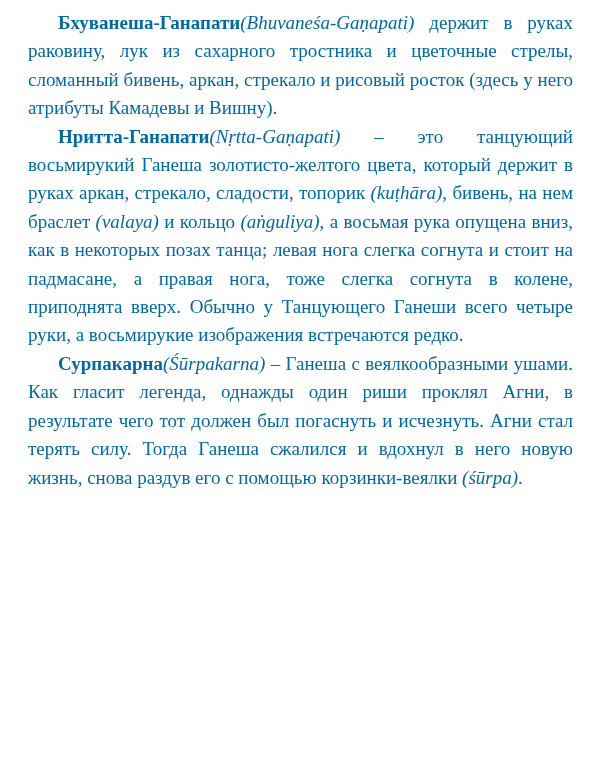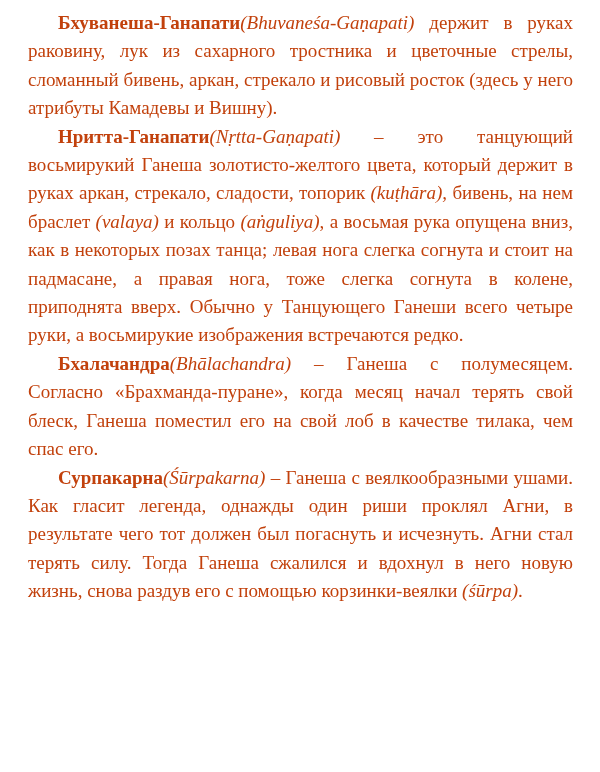--- a/index.html
+++ b/index.html
@@ -2,21 +2,21 @@
 <html lang="ru"><head>
 <meta charset="utf-8">
 <style>
   html, body { margin: 0; padding: 0; background: #ffffff; }
   .page {
     width: 600px;
     height: 772px;
     box-sizing: border-box;
     padding: 9px 27px 0 28px;
     background: #ffffff;
-    color: #c2410c;
+    color: #0369a1;
     font-family: "Liberation Serif", "DejaVu Serif", serif;
     font-size: 19px;
     line-height: 28.4px;
     text-align: justify;
     overflow: hidden;
   }
   .page p {
     margin: 0;
     padding: 0;
     text-indent: 30px;
@@ -27,15 +27,14 @@
   .run-bold { font-weight: bold; }
   .run-italic { font-style: italic; }
   .run-normal { font-weight: normal; font-style: normal; }
 </style>
 </head>
 <body>
 
 <div class="page">
   <p><span class="run-bold">Бхуванеша-Ганапати</span><span class="run-italic">(Bhuvaneśa-Gaṇapati)</span><span class="run-normal"> держит в руках раковину, лук из сахарного тростника и цветочные стрелы, сломанный бивень, аркан, стрекало и рисовый росток (здесь у него атрибуты Камадевы и Вишну).</span></p>
   <p><span class="run-bold">Нритта-Ганапати</span><span class="run-italic">(Nṛtta-Gaṇapati)</span><span class="run-normal"> – это танцующий восьмирукий Ганеша золотисто-желтого цвета, который держит в руках аркан, стрекало, сладости, топорик </span><span class="run-italic">(kuṭhāra),</span><span class="run-normal"> бивень, на нем браслет </span><span class="run-italic">(valaya)</span><span class="run-normal"> и кольцо </span><span class="run-italic">(aṅguliya)</span><span class="run-normal">, а восьмая рука опущена вниз, как в некоторых позах танца; левая нога слегка согнута и стоит на падмасане, а правая нога, тоже слегка согнута в колене, приподнята вверх. Обычно у Танцующего Ганеши всего четыре руки, а восьмирукие изображения встречаются редко.</span></p>
-  <p><span class="run-bold">Бхалачандра</span><span class="run-italic">(Bhālachandra)</span><span class="run-normal"> – Ганеша с полумесяцем. Согласно «Брахманда-пуране», когда месяц начал терять свой блеск, Ганеша поместил его на свой лоб в качестве тилака, чем спас его.</span></p>
   <p><span class="run-bold">Сурпакарна</span><span class="run-italic">(Śūrpakarna)</span><span class="run-normal"> – Ганеша с веялкообразными ушами. Как гласит легенда, однажды один риши проклял Агни, в результате чего тот должен был погаснуть и исчезнуть. Агни стал терять силу. Тогда Ганеша сжалился и вдохнул в него новую жизнь, снова раздув его с помощью корзинки-веялки </span><span class="run-italic">(śūrpa)</span><span class="run-normal">.</span></p>
 </div>
 
 </body></html>

